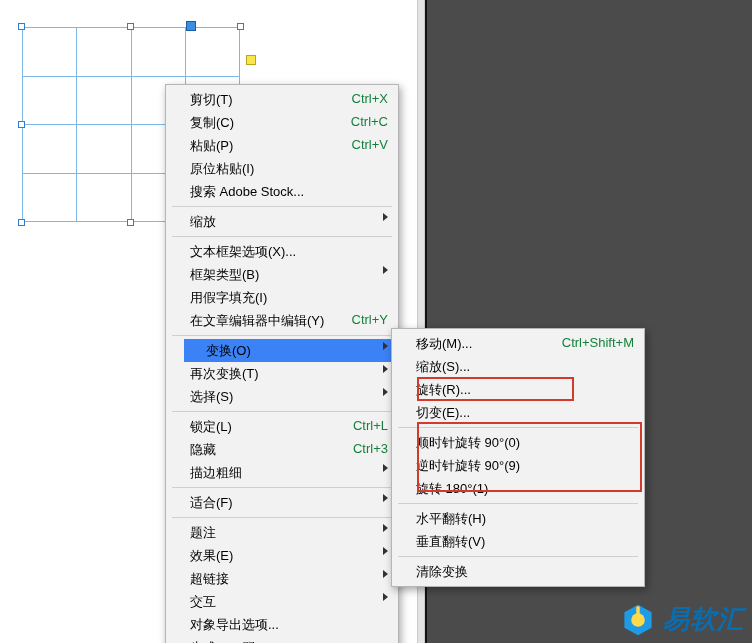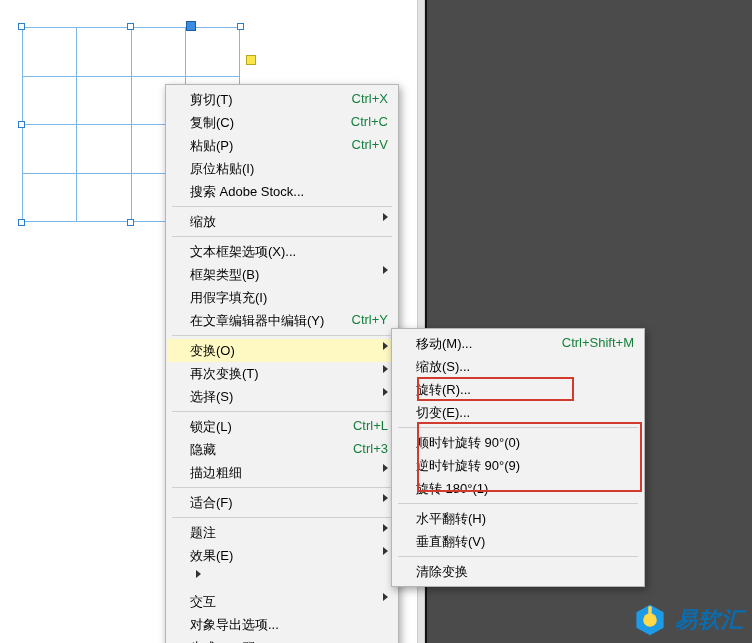--- a/index.html
+++ b/index.html
@@ -81,21 +81,22 @@
     align-items: flex-start;
     padding: 3px 8px 3px 22px;
     color: #000;
     height: 23px;
     cursor: default;
     position: relative;
   }
   .menu-item .lbl { flex: 1; white-space: nowrap; }
   .menu-item .shortcut { color: #15803d; margin-left: 10px; white-space: nowrap; }
   .menu-item.hl {
-    background: #fef9c3;
+    background: #3b82f6;
+    margin-left: 16px;
   }
   .menu-item .arrow {
     width: 0; height: 0;
     border-top: 4px solid transparent;
     border-bottom: 4px solid transparent;
     border-left: 5px solid #333;
     margin-left: 6px;
   }
   .sep {
     height: 1px;
@@ -118,21 +119,21 @@
     align-items: center;
     gap: 8px;
   }
   .wm-icon {
     width: 34px; height: 34px;
     position: relative;
   }
   .wm-icon svg { width:100%; height:100%; }
   .wm-text {
     font-family: "Microsoft YaHei", sans-serif;
-    font-size: 22px;
+    font-size: 26px;
     font-weight: 700;
     font-style: italic;
     color: #0a6db0;
     letter-spacing: 1px;
   }
 </style>
 </head>
 <body>
 
 <div class="canvas-area"></div>
@@ -253,20 +254,21 @@
   <div class="sep"></div>
   <div class="menu-item">
     <span class="lbl">题注</span>
     <span class="arrow"></span>
   </div>
   <div class="menu-item">
     <span class="lbl">效果(E)</span>
     <span class="arrow"></span>
   </div>
   <div class="menu-item">
+    <span class="lbl">超链接</span>
     <span class="arrow"></span>
   </div>
   <div class="menu-item">
     <span class="lbl">交互</span>
     <span class="arrow"></span>
   </div>
   <div class="menu-item">
     <span class="lbl">对象导出选项...</span>
   </div>
   <div class="menu-item">

